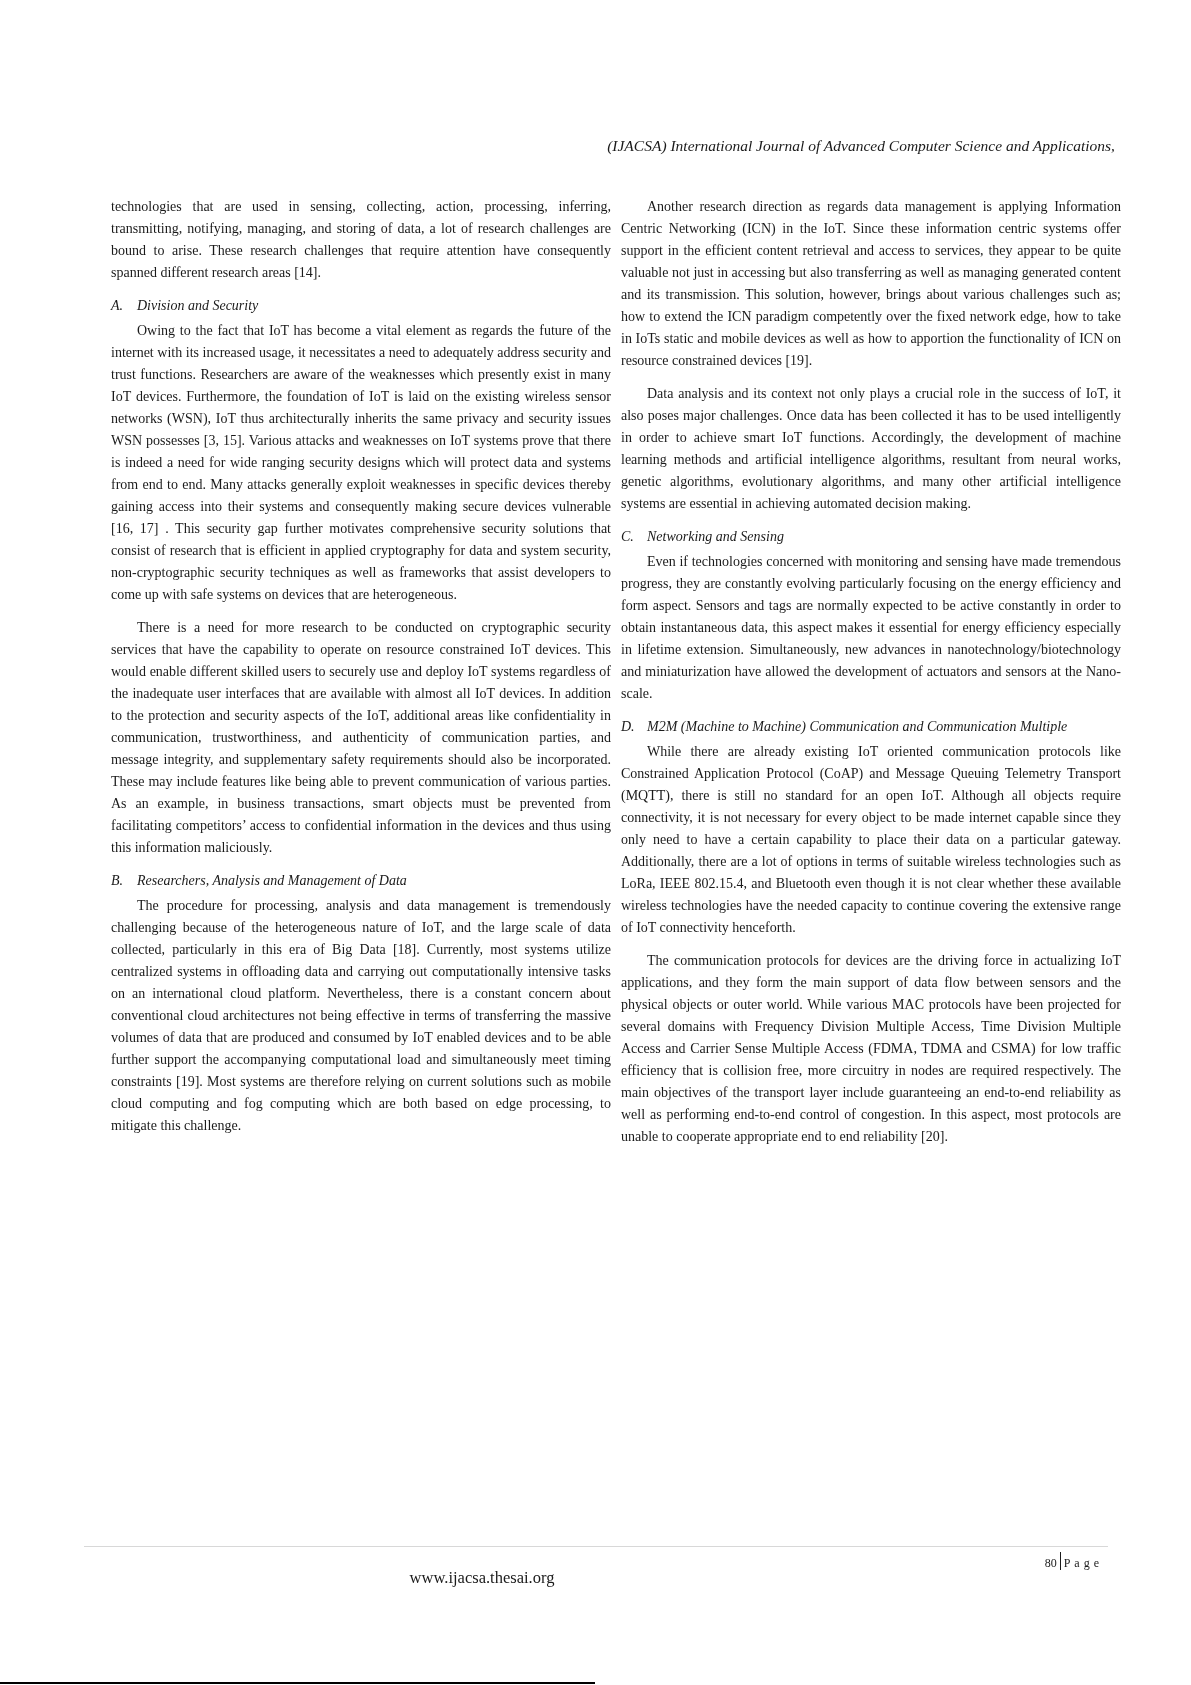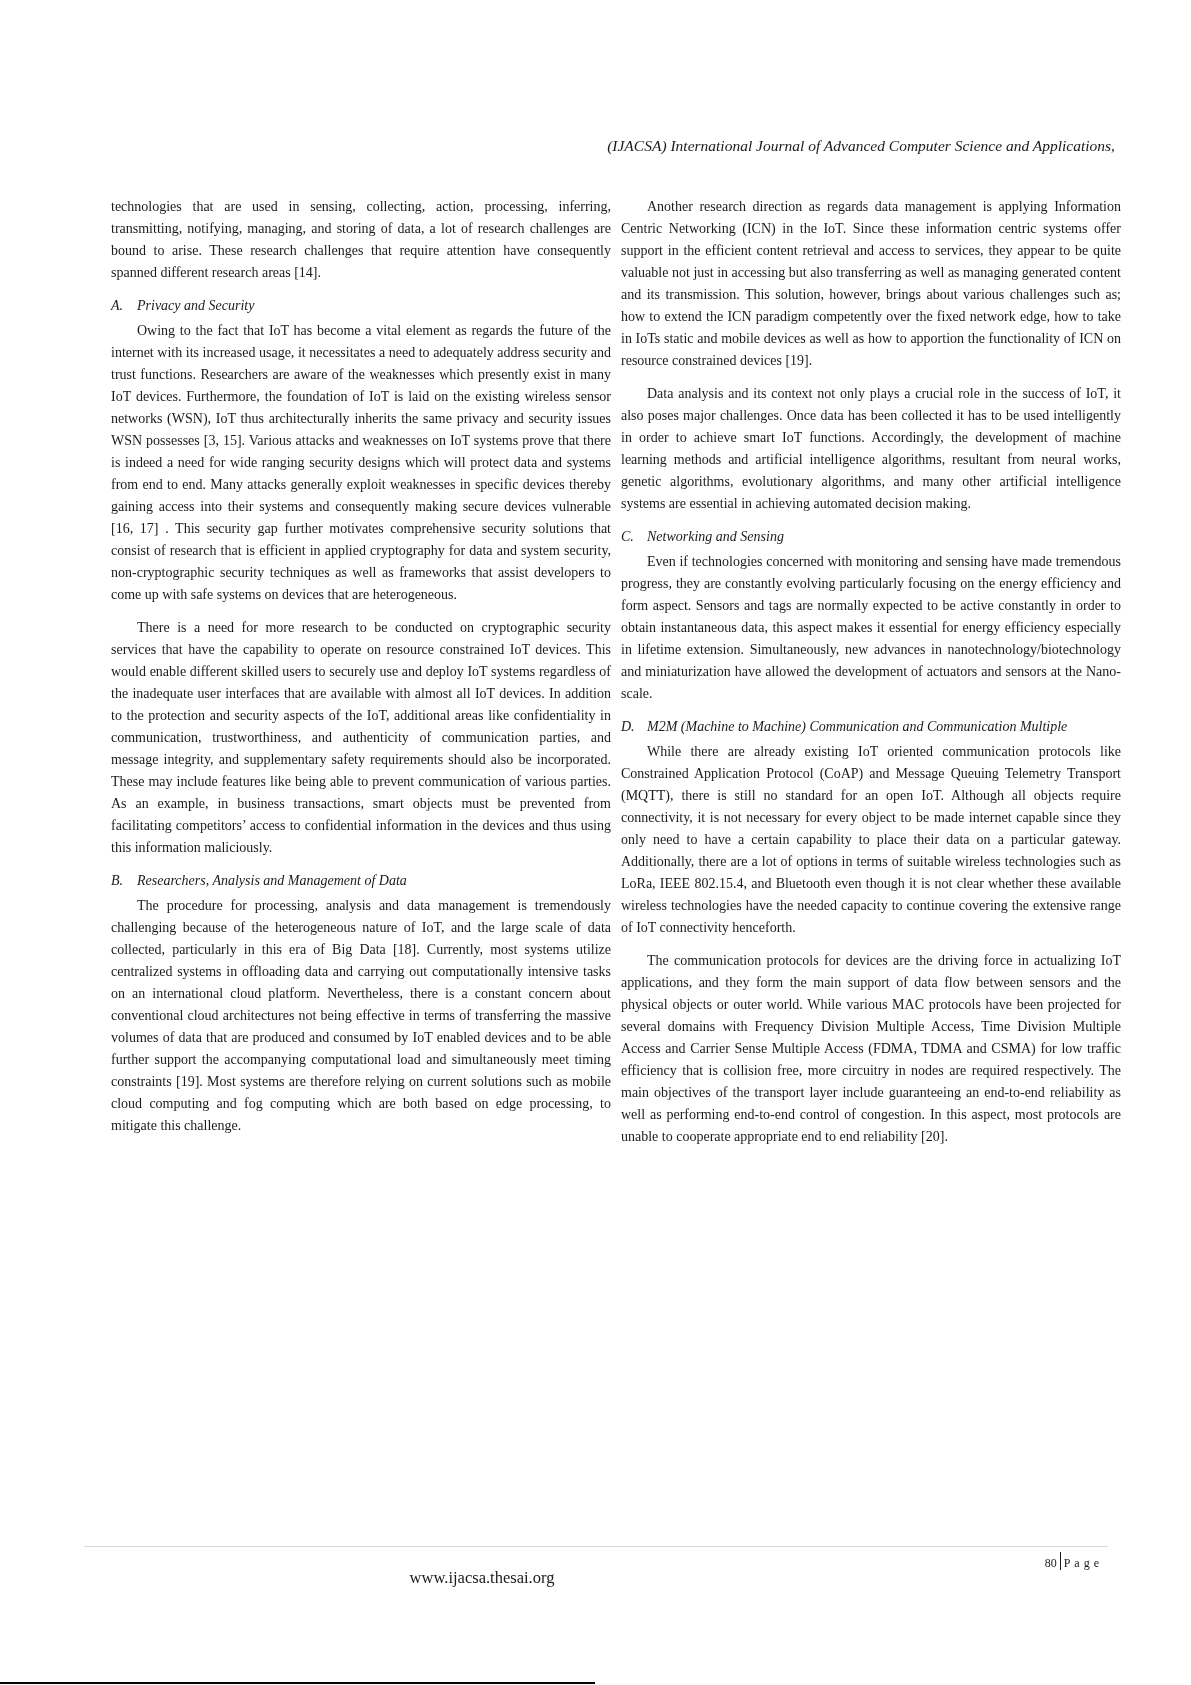--- a/index.html
+++ b/index.html
@@ -27,21 +27,21 @@
 
 <div class="header">
   <div>(IJACSA) International Journal of Advanced Computer Science and Applications,</div>
 </div>
 
 <div class="col left">
   <p class="noindent">technologies that are used in sensing, collecting, action, processing, inferring, transmitting, notifying, managing, and storing of data, a lot of research challenges are bound to arise. These research challenges that require attention have consequently spanned different research areas [14].</p>
 
   <div class="heading">
     <span class="lbl">A.</span>
-    <span class="txt">Privacy and Security</span>
+    <span class="txt">Division and Security</span>
   </div>
   <p>Owing to the fact that IoT has become a vital element as regards the future of the internet with its increased usage, it necessitates a need to adequately address security and trust functions. Researchers are aware of the weaknesses which presently exist in many IoT devices. Furthermore, the foundation of IoT is laid on the existing wireless sensor networks (WSN), IoT thus architecturally inherits the same privacy and security issues WSN possesses [3, 15]. Various attacks and weaknesses on IoT systems prove that there is indeed a need for wide ranging security designs which will protect data and systems from end to end. Many attacks generally exploit weaknesses in specific devices thereby gaining access into their systems and consequently making secure devices vulnerable [16, 17] . This security gap further motivates comprehensive security solutions that consist of research that is efficient in applied cryptography for data and system security, non-cryptographic security techniques as well as frameworks that assist developers to come up with safe systems on devices that are heterogeneous.</p>
   <p>There is a need for more research to be conducted on cryptographic security services that have the capability to operate on resource constrained IoT devices. This would enable different skilled users to securely use and deploy IoT systems regardless of the inadequate user interfaces that are available with almost all IoT devices. In addition to the protection and security aspects of the IoT, additional areas like confidentiality in communication, trustworthiness, and authenticity of communication parties, and message integrity, and supplementary safety requirements should also be incorporated. These may include features like being able to prevent communication of various parties. As an example, in business transactions, smart objects must be prevented from facilitating competitors’ access to confidential information in the devices and thus using this information maliciously.</p>
 
   <div class="heading">
     <span class="lbl">B.</span>
     <span class="txt">Researchers, Analysis and Management of Data</span>
   </div>
   <p>The procedure for processing, analysis and data management is tremendously challenging because of the heterogeneous nature of IoT, and the large scale of data collected, particularly in this era of Big Data [18]. Currently, most systems utilize centralized systems in offloading data and carrying out computationally intensive tasks on an international cloud platform. Nevertheless, there is a constant concern about conventional cloud architectures not being effective in terms of transferring the massive volumes of data that are produced and consumed by IoT enabled devices and to be able further support the accompanying computational load and simultaneously meet timing constraints [19]. Most systems are therefore relying on current solutions such as mobile cloud computing and fog computing which are both based on edge processing, to mitigate this challenge.</p>
 </div>

